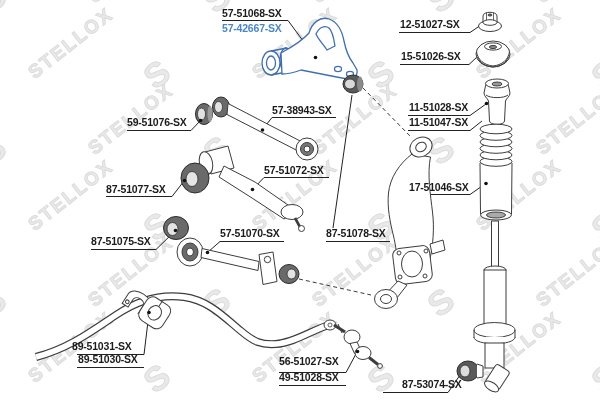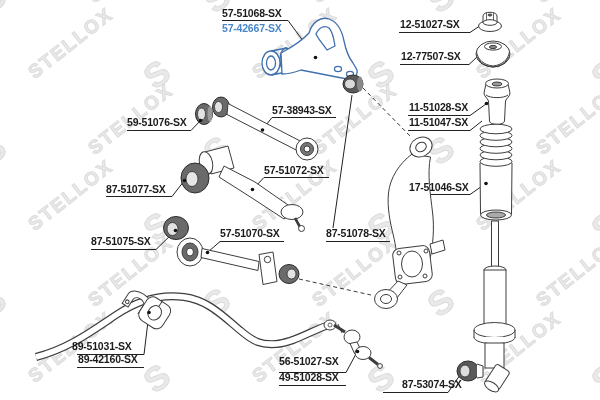--- a/index.html
+++ b/index.html
@@ -265,29 +265,29 @@
       <circle cx="175.5" cy="230.5" r="1.8"></circle>
       <circle cx="207.5" cy="252.5" r="1.8"></circle>
       <circle cx="149" cy="312.5" r="1.8"></circle>
       <circle cx="357.5" cy="351.5" r="1.8"></circle>
     </g>
   </svg>
 
   <div class="lbl" style="left:222px;top:8px">57-51068-SX</div>
   <div class="lbl blue" style="left:222px;top:23px">57-42667-SX</div>
   <div class="lbl" style="left:400px;top:19px">12-51027-SX</div>
-  <div class="lbl" style="left:401px;top:51px">12-77507-SX</div>
+  <div class="lbl" style="left:401px;top:51px">15-51026-SX</div>
   <div class="lbl" style="left:409px;top:102px">11-51028-SX</div>
   <div class="lbl" style="left:409px;top:117px">11-51047-SX</div>
   <div class="lbl" style="left:409px;top:182px">17-51046-SX</div>
   <div class="lbl" style="left:127px;top:117px">59-51076-SX</div>
   <div class="lbl" style="left:272px;top:105px">57-38943-SX</div>
   <div class="lbl" style="left:106px;top:184px">87-51077-SX</div>
   <div class="lbl" style="left:264px;top:165px">57-51072-SX</div>
   <div class="lbl" style="left:91px;top:236px">87-51075-SX</div>
   <div class="lbl" style="left:220px;top:228px">57-51070-SX</div>
   <div class="lbl" style="left:326px;top:228px">87-51078-SX</div>
   <div class="lbl" style="left:72px;top:341px">89-51031-SX</div>
-  <div class="lbl" style="left:78px;top:354px">89-42160-SX</div>
+  <div class="lbl" style="left:78px;top:354px">89-51030-SX</div>
   <div class="lbl" style="left:279px;top:356px">56-51027-SX</div>
   <div class="lbl" style="left:279px;top:372px">49-51028-SX</div>
   <div class="lbl" style="left:402px;top:379px">87-53074-SX</div>
 </div>
 
 </body></html>

